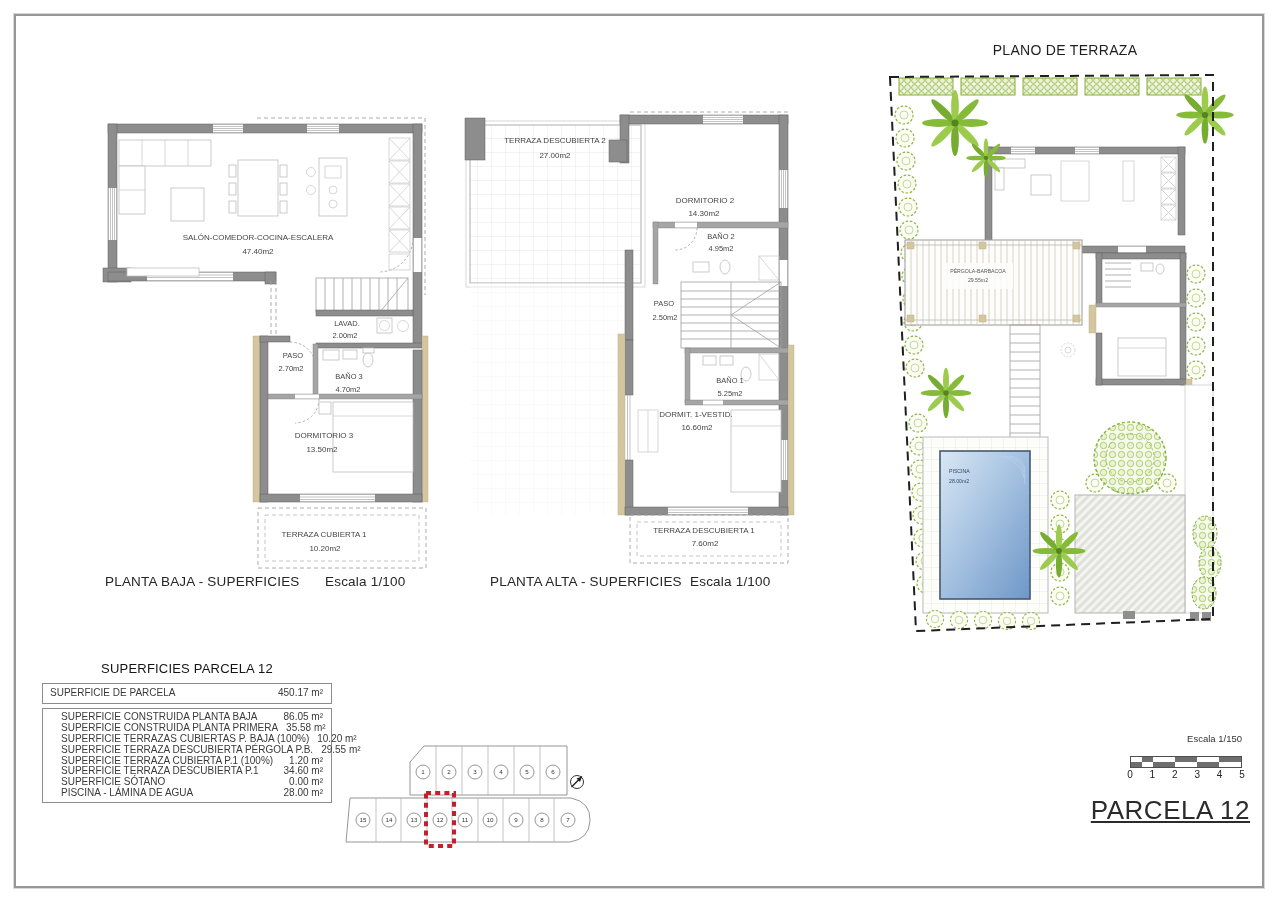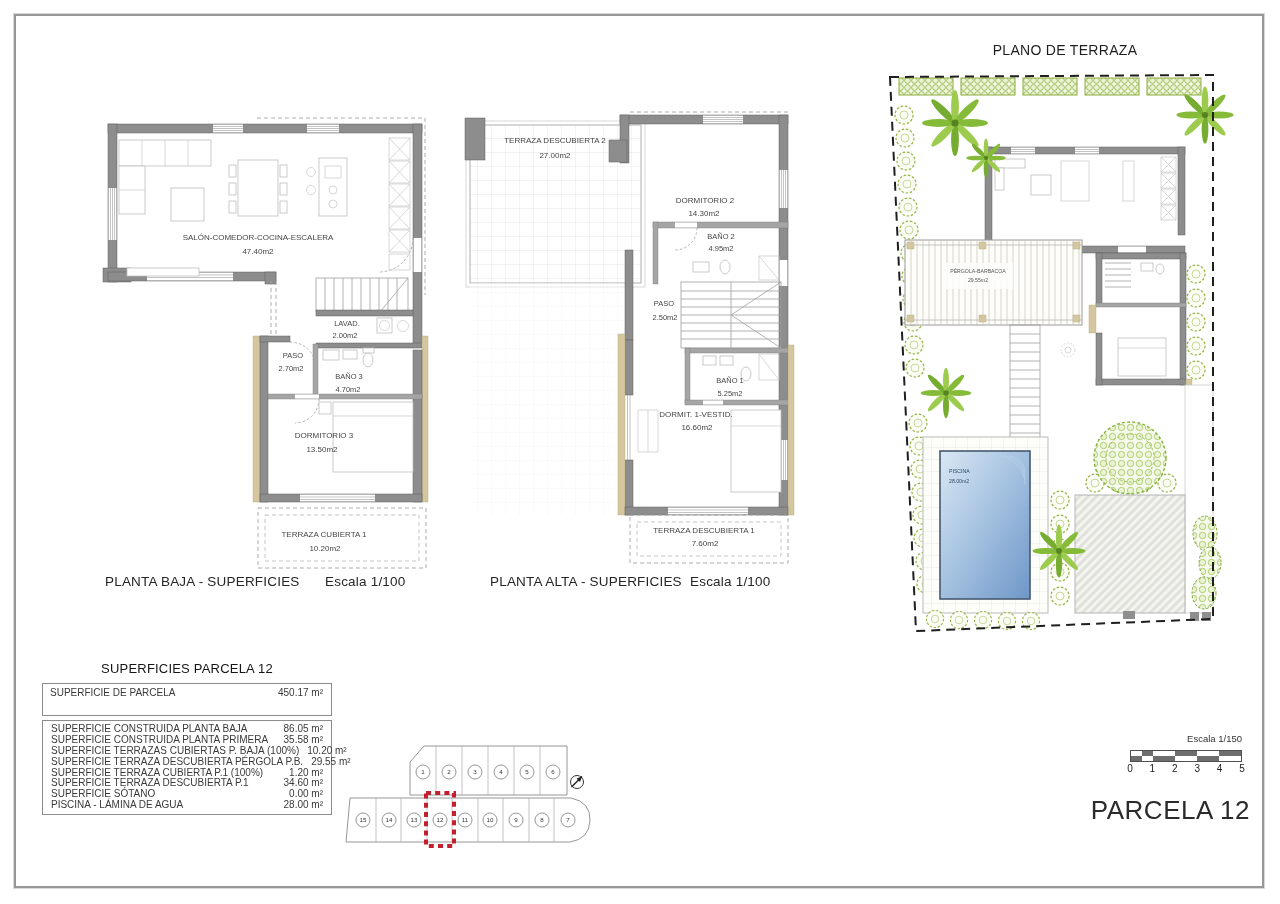--- a/index.html
+++ b/index.html
@@ -3,34 +3,34 @@
 <meta charset="utf-8">
 <style>
   html,body{margin:0;padding:0;background:#ffffff;}
   .sheet{position:relative;width:1280px;height:904px;background:#ffffff;overflow:hidden;
          font-family:"Liberation Sans",sans-serif;color:#2e2e2e;}
   .frame{position:absolute;left:14px;top:14px;right:16px;bottom:16px;
          border:2px solid #979797;box-shadow:0 0 0 1px #d8d8d8;pointer-events:none;}
   .abs{position:absolute;}
   .caption{position:absolute;font-size:13.5px;color:#262626;letter-spacing:.2px;white-space:nowrap;}
   .plan-title{position:absolute;font-size:14px;color:#1e1e1e;letter-spacing:.3px;white-space:nowrap;}
-  .parcel-big{position:absolute;font-size:26px;color:#2b2b2b;letter-spacing:.5px;text-align:right;white-space:nowrap;}
+  .parcel-big{position:absolute;font-size:26px;color:#2b2b2b;letter-spacing:.5px;text-align:right;white-space:nowrap;text-decoration:underline;}
 
   
   .areas-table{position:absolute;left:42px;top:661px;width:290px;font-size:10px;color:#3a3a3a;}
   .at-title{font-weight:normal;font-size:13px;text-align:center;color:#151515;margin-bottom:7px;letter-spacing:.2px;}
-  .at-box{border:1.5px solid #8c8c8c;background:#fff;margin-bottom:4px;padding:4px 8px 16px 7px;}
-  .at-box.group{padding:3px 8px 3px 8px;}
+  .at-box{border:1.5px solid #8c8c8c;background:#fff;margin-bottom:4px;padding:4px 8px 4px 7px;}
+  .at-box.group{padding:3px 8px 3px 18px;}
   .at-row{display:flex;justify-content:space-between;line-height:10.9px;}
   .at-row .lab{white-space:nowrap;}
   .at-row .val{white-space:nowrap;margin-left:8px;}
 
   
   .scalebar{position:absolute;left:1130px;top:733px;width:112px;}
-  .sb-label{font-size:9.5px;color:#333;text-align:right;margin-bottom:6px;}
+  .sb-label{font-size:9.5px;color:#333;text-align:right;margin-bottom:12px;}
   .sb-bar{border:1px solid #4f4f4f;height:10px;display:flex;flex-direction:column;}
   .sb-row{display:flex;flex:1;}
   .sb-seg{height:100%;}
   .sb-dark{background:#6e6e6e;}
   .sb-light{background:#ffffff;}
   .sb-ticks{position:relative;height:13px;margin-top:1px;font-size:10px;color:#222;}
   .sb-ticks span{position:absolute;transform:translateX(-50%);top:0;}
 
   
   svg{position:absolute;overflow:visible;}

